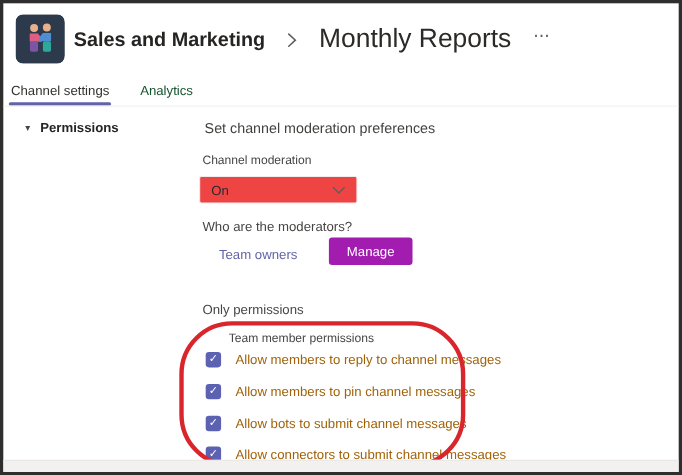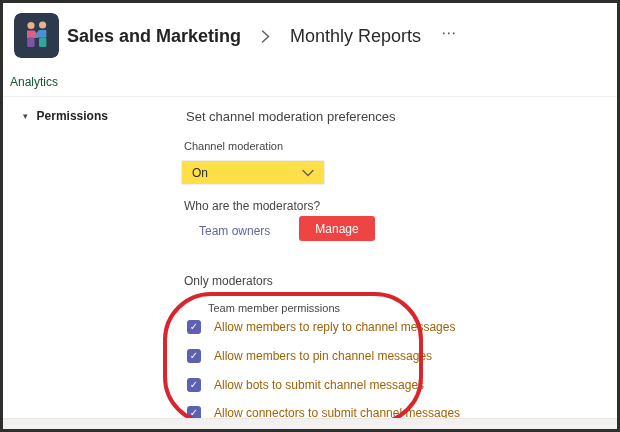--- a/index.html
+++ b/index.html
@@ -18,21 +18,21 @@
   .avatar {
     position: absolute; left: 11px; top: 10px;
     width: 45px; height: 45px; border-radius: 7px; overflow: hidden;
   }
   .title-row {
     position: absolute; left: 64px; top: 21px; height: 24px;
     display: flex; align-items: center; gap: 20px; white-space: nowrap;
   }
   .team-name { font-size: 18px; font-weight: bold; color: #252423; }
   .crumb-chevron { display: inline-flex; margin-top: 1px; }
-  .channel-name { font-size: 18px; font-weight: 400; color: #2b2a29; }
+  .channel-name { font-size: 24px; font-weight: 400; color: #2b2a29; }
   .more-dots {
     font-size: 15px; color: #5a5857; letter-spacing: 1px;
     line-height: 10px; margin-top: -6px; cursor: pointer;
   }
   
   .tabs {
     position: absolute; left: 5px; top: 68px; height: 26px;
     display: flex; gap: 24px;
   }
   .tab {
@@ -54,29 +54,29 @@
     display: flex; align-items: center; gap: 9px; cursor: pointer;
   }
   .tri { font-size: 9px; color: #484644; line-height: 12px; }
   .section-label { font-size: 12px; font-weight: bold; color: #252423; }
   .abs { position: absolute; }
   .lbl    { font-size: 12px; color: #484644; white-space: nowrap; }
   .lbl-sm { font-size: 11px; color: #484644; white-space: nowrap; }
   .heading { font-size: 13px; color: #44423f; white-space: nowrap; }
   .dropdown {
     position: absolute; left: 178px; top: 157px; width: 144px; height: 25px;
-    background: #fde047; border: 1px solid #eeedec; border-radius: 2px;
+    background: #ef4444; border: 1px solid #eeedec; border-radius: 2px;
     display: flex; align-items: center; justify-content: space-between;
     padding: 0 10px; cursor: pointer;
   }
   .dropdown-value { font-size: 12px; color: #2b2a29; }
   .link { font-size: 12px; color: #6264a7; cursor: pointer; white-space: nowrap; }
   .btn-primary {
     position: absolute; left: 296px; top: 213px; width: 76px; height: 25px;
-    background: #ef4444; color: #ffffff; font-size: 12px;
+    background: #a21caf; color: #ffffff; font-size: 12px;
     border: none; border-radius: 3px; cursor: pointer;
     font-family: "Liberation Sans", sans-serif;
   }
   
   .cbx-row {
     position: absolute; left: 184px; height: 16px;
     display: flex; align-items: center; gap: 13px; cursor: pointer;
   }
   .cbx {
     width: 14px; height: 14px; border-radius: 3px; background: #5d61b2;
@@ -117,20 +117,21 @@
     <span class="crumb-chevron">
       <svg width="9" height="15" viewBox="0 0 9 15">
           <path d="M1.5 2 L7.5 7.5 L1.5 13" stroke="#605e5c" stroke-width="1.4" fill="none" stroke-linecap="round"></path>
         </svg>
     </span>
     <span class="channel-name">Monthly Reports</span>
     <span class="more-dots">⋯</span>
   </div>
 
   <div class="tabs">
+    <div class="tab tab--active">Channel settings</div>
     <div class="tab">Analytics</div>
   </div>
   <div class="content-divider"></div>
 
   <div class="section-head">
     <span class="tri">▾</span>
     <span class="section-label">Permissions</span>
   </div>
 
   <div class="heading abs" style="left:183px; top:106px;">Set channel moderation preferences</div>
@@ -141,21 +142,21 @@
     <span class="dropdown-value">On</span>
     <svg width="12" height="8" viewBox="0 0 12 8">
         <path d="M1 1.5 L6 6.5 L11 1.5" stroke="#605e5c" stroke-width="1.3" fill="none" stroke-linecap="round"></path>
       </svg>
   </div>
 
   <div class="lbl abs" style="left:181px; top:196px;">Who are the moderators?</div>
   <div class="link abs" style="left:196px; top:221px;">Team owners</div>
   <button class="btn-primary">Manage</button>
 
-  <div class="lbl abs" style="left:181px; top:271px;">Only moderators</div>
+  <div class="lbl abs" style="left:181px; top:271px;">Only permissions</div>
 
   <div class="lbl-sm abs" style="left:181px; top:299px;margin-left:24px;">Team member permissions</div>
 
   <div class="cbx-row" style="top:316px;">
     <span class="cbx">✓</span>
     <span class="cbx-label">Allow members to reply to channel messages</span>
   </div>
   <div class="cbx-row" style="top:345px;">
     <span class="cbx">✓</span>
     <span class="cbx-label">Allow members to pin channel messages</span>

